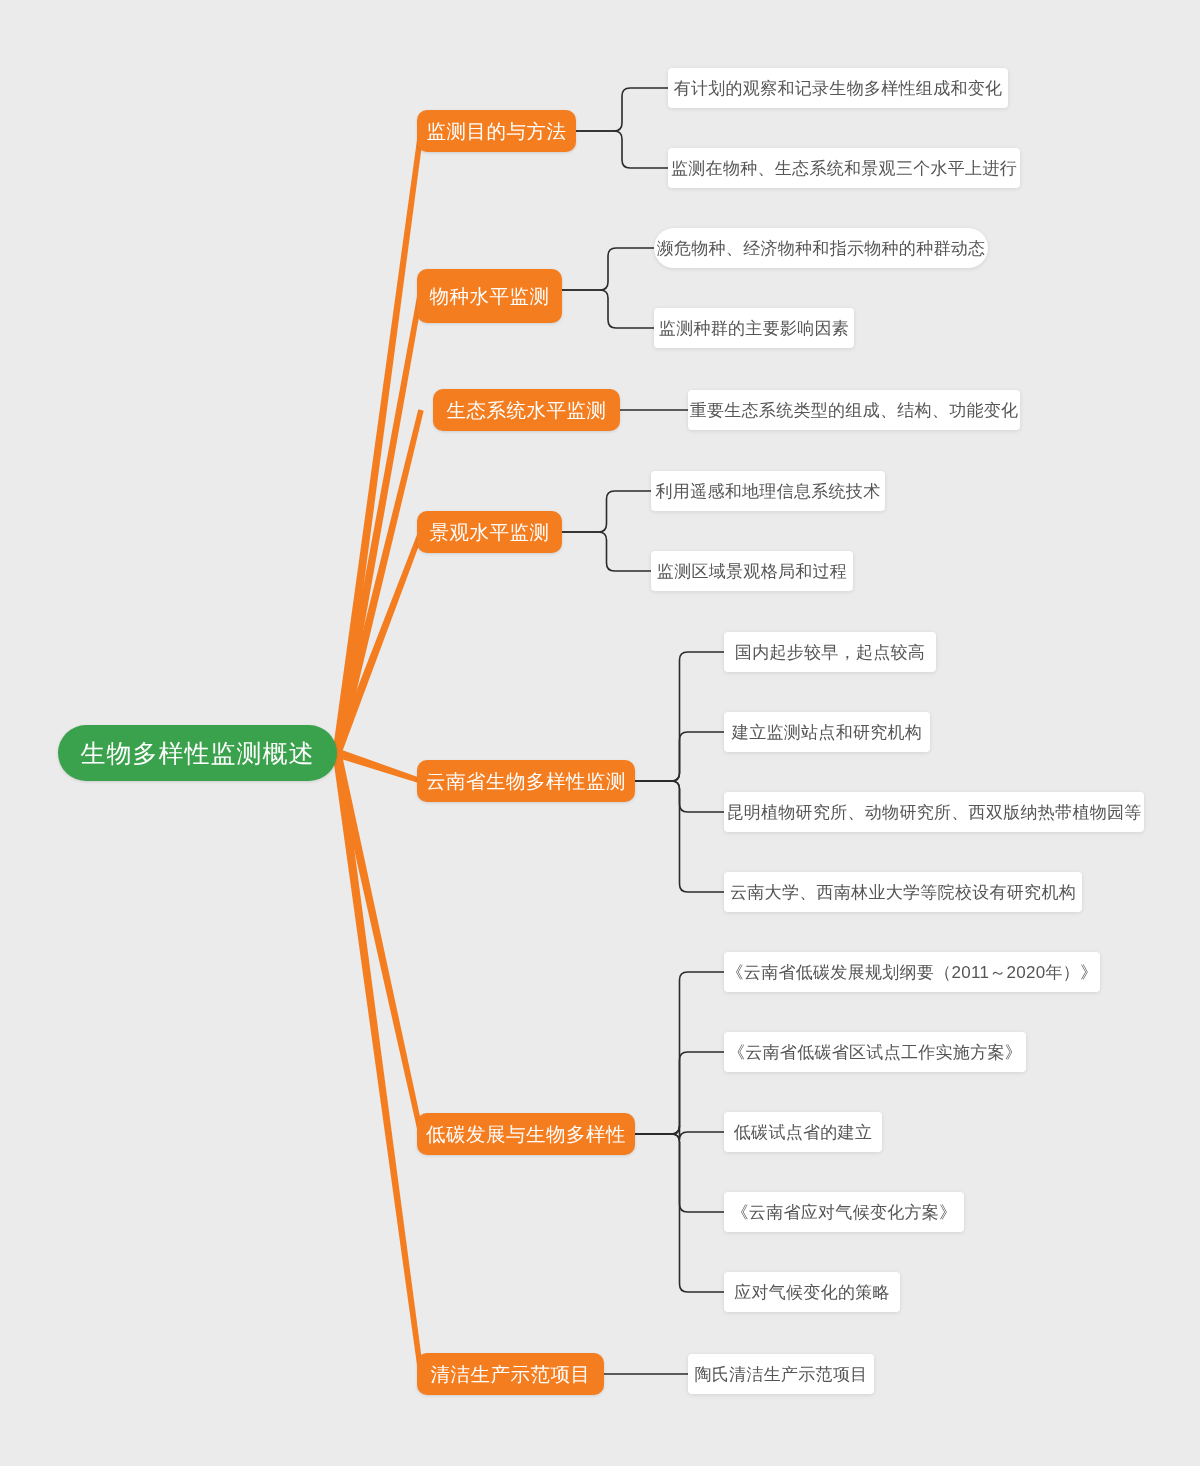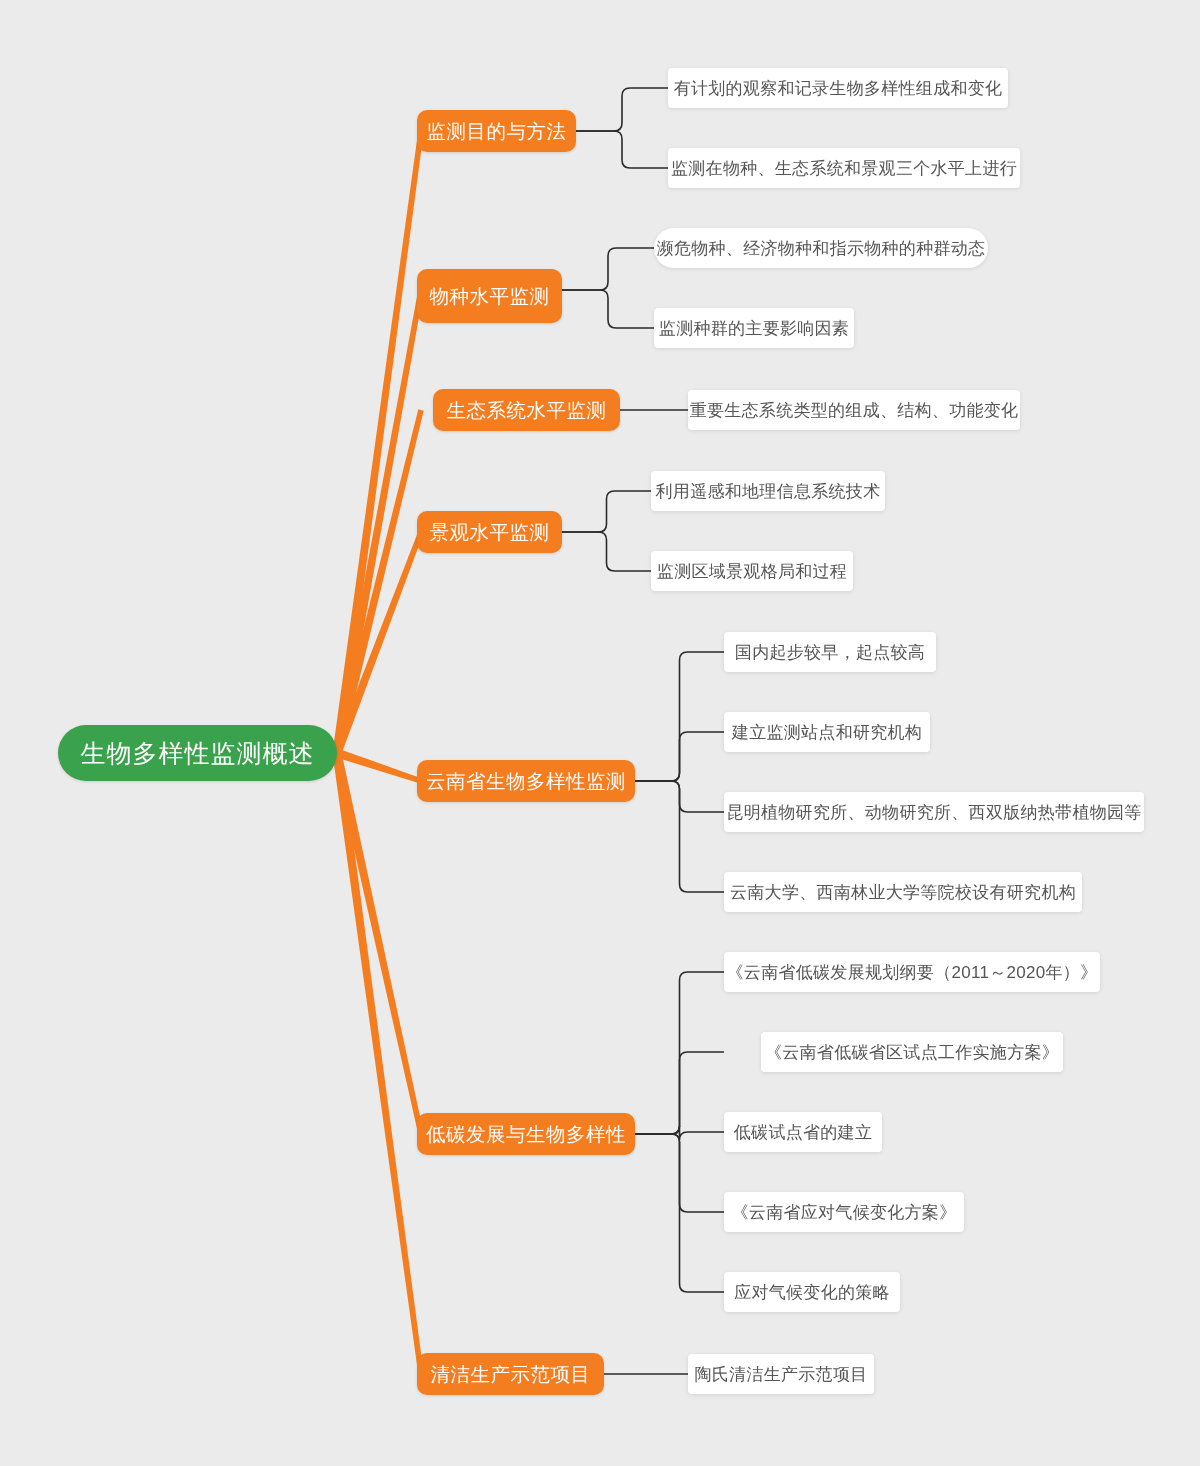--- a/index.html
+++ b/index.html
@@ -146,21 +146,21 @@
     </div>
     <div class="node leaf-node" style="left: 724px; top: 792px; width: 420px; height: 40px;">
       <span>昆明植物研究所、动物研究所、西双版纳热带植物园等</span>
     </div>
     <div class="node branch-node" style="left: 417px; top: 760px; width: 218px; height: 42px;">
       <span>云南省生物多样性监测</span>
     </div>
     <div class="node leaf-node" style="left: 724px; top: 952px; width: 376px; height: 40px;">
       <span>《云南省低碳发展规划纲要（2011～2020年）》</span>
     </div>
-    <div class="node leaf-node" style="left: 724px; top: 1032px; width: 302px; height: 40px; margin-left: 37px;">
+    <div class="node leaf-node" style="left: 724px; top: 1032px; width: 302px; height: 40px;">
       <span>《云南省低碳省区试点工作实施方案》</span>
     </div>
     <div class="node leaf-node" style="left: 724px; top: 1112px; width: 158px; height: 40px;">
       <span>低碳试点省的建立</span>
     </div>
     <div class="node leaf-node" style="left: 724px; top: 1192px; width: 240px; height: 40px;">
       <span>《云南省应对气候变化方案》</span>
     </div>
     <div class="node leaf-node" style="left: 724px; top: 1272px; width: 176px; height: 40px;">
       <span>应对气候变化的策略</span>

